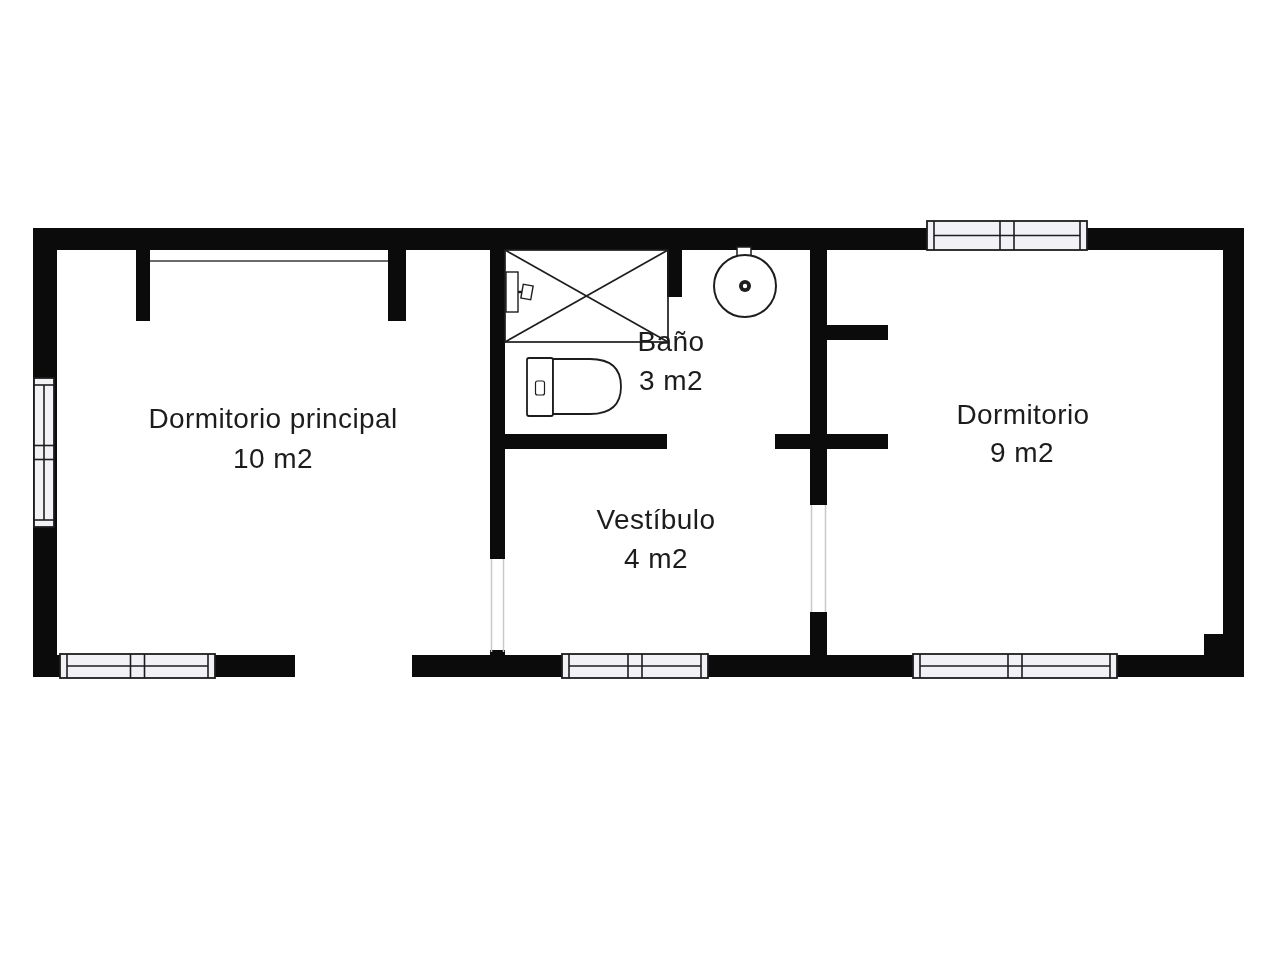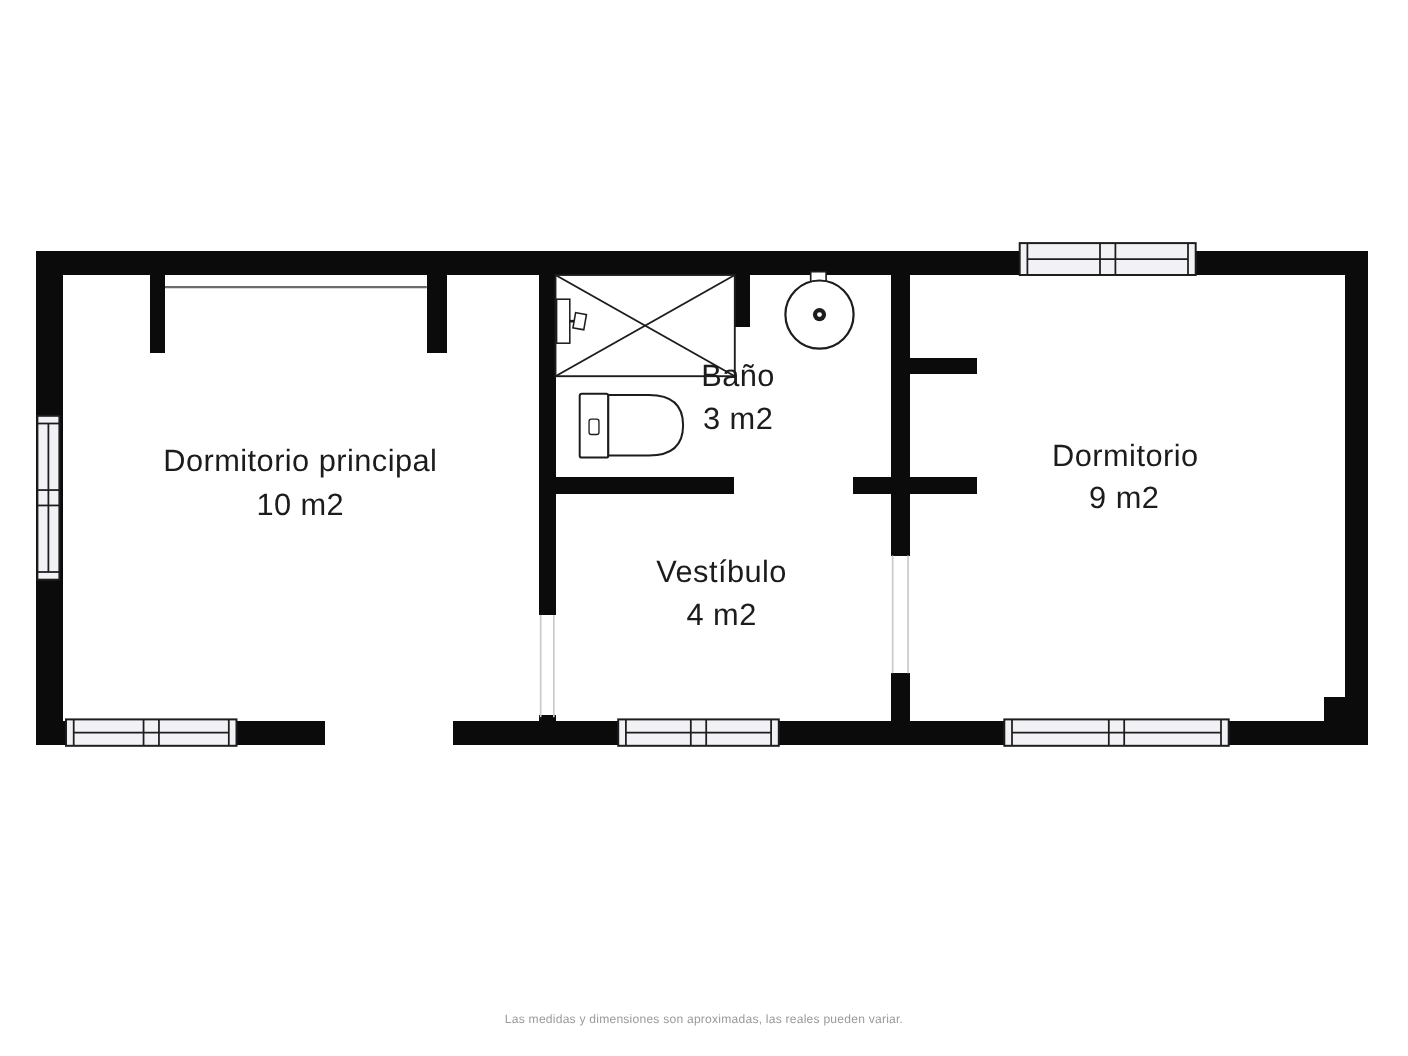--- a/index.html
+++ b/index.html
@@ -137,14 +137,13 @@
       <text class="room-name" x="671" y="390">3 m2</text>
 
       <text class="room-name" x="656" y="529">Vestíbulo</text>
       <text class="room-name" x="656" y="568">4 m2</text>
 
       <text class="room-name" x="1023" y="424">Dormitorio</text>
       <text class="room-name" x="1022" y="462">9 m2</text>
     </g>
   </svg>
 
-  <div class="disclaimer">Las medidas y dimensiones son aproximadas, las reales pueden variar.</div>
 </div>
 
 </body></html>

